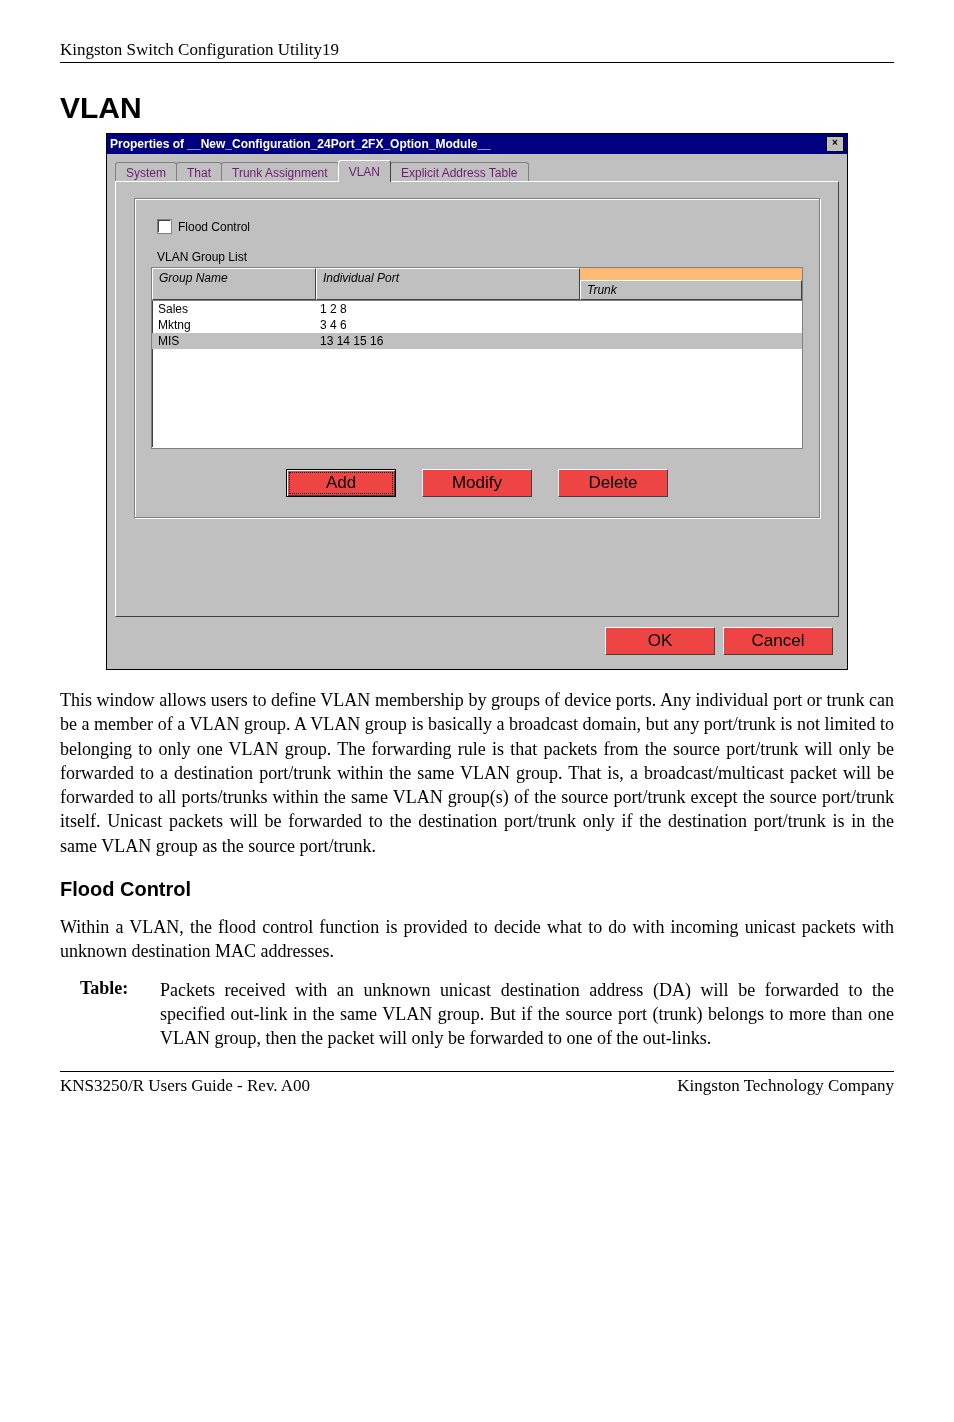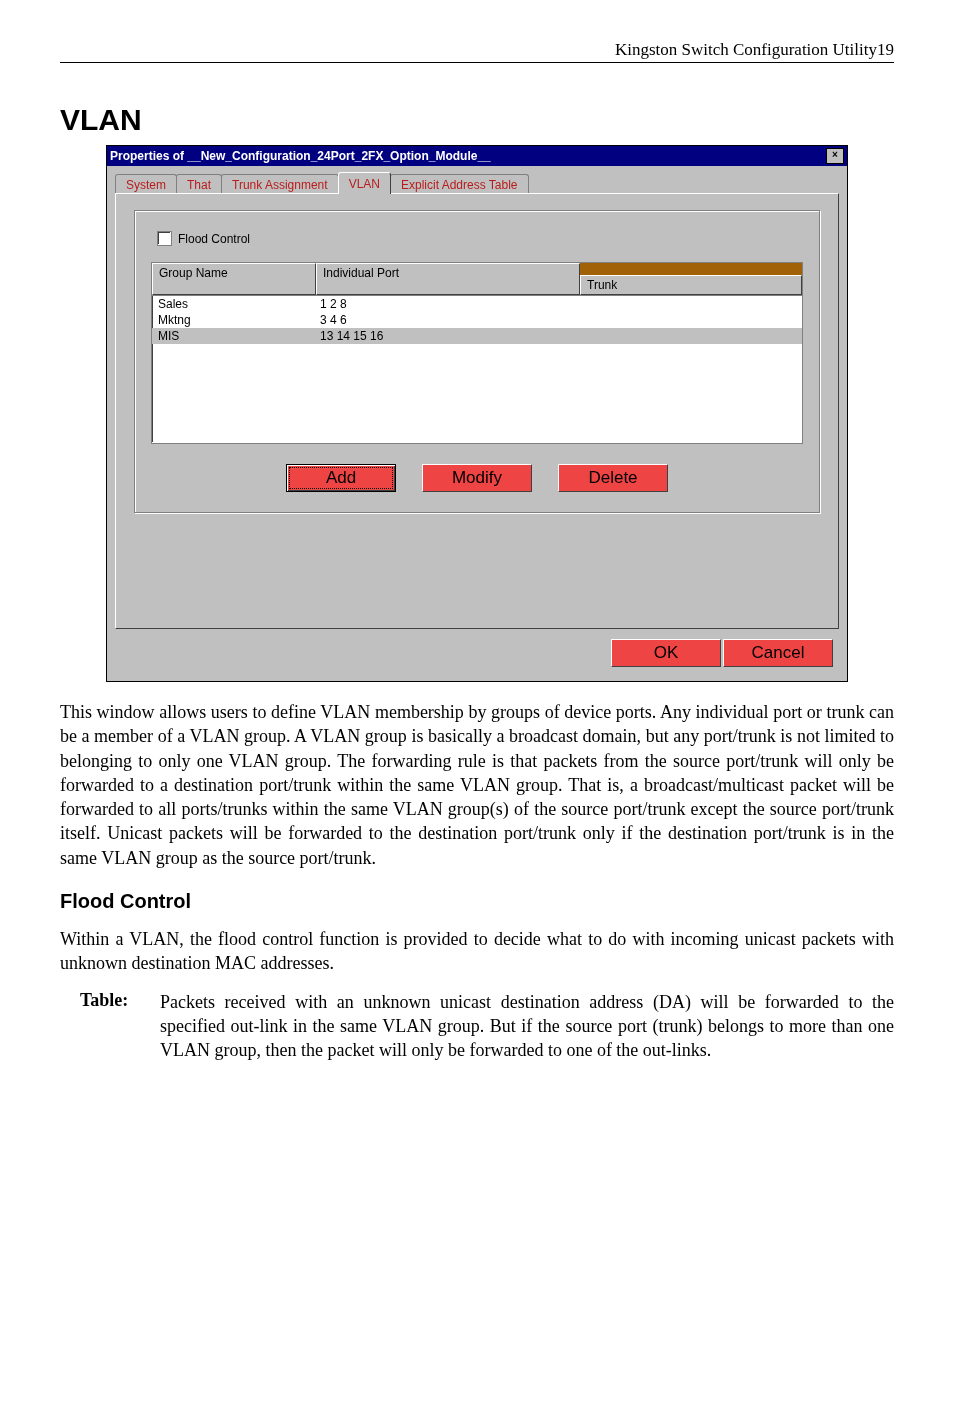--- a/index.html
+++ b/index.html
@@ -8,24 +8,24 @@
     font-family: "Times New Roman", serif;
     background: #fff;
     color: #000;
     width: 954px;
   }
   .page {
     padding: 40px 60px;
   }
   .header-row {
     display: flex;
-    justify-content: flex-end;
+    justify-content: flex-start;
     align-items: baseline;
     border-bottom: 1px solid #000;
-    margin-bottom: 40px;
+    margin-bottom: 28px;
     padding-bottom: 2px;
     font-size: 17px;
   }
   .header-title { text-decoration: none; }
   .page-number { font-size: 17px; }
   h1.section {
     font-family: Arial, Helvetica, sans-serif;
     font-weight: bold;
     font-size: 30px;
     margin: 0 0 8px 0;
@@ -110,21 +110,21 @@
     border: 1px solid #808080;
     border-bottom: none;
     border-top-left-radius: 3px;
     border-top-right-radius: 3px;
     background: #c0c0c0;
     padding: 3px 10px;
     margin-right: -1px;
     font-size: 12px;
     position: relative;
     top: 1px;
-    color:#b91c1c;
+    color:#701a75;
   }
   .tab.active {
     background: #c0c0c0;
     border-color: #fff #404040 #c0c0c0 #fff;
     z-index: 2;
     top: 0;
     padding-top: 4px;
   }
   .tab-pane {
     border: 1px solid #fff;
@@ -155,22 +155,23 @@
   .list-label { margin: 4px 0 3px 6px; }
   .listview {
     background: #fff;
     border: 1px solid #808080;
     box-shadow: inset -1px -1px 0 #fff, inset 1px 1px 0 #404040;
     height: 180px;
     overflow: hidden;
   }
   .lv-header {
     display: flex;
-    background: #a16207;
+    background: #fdba74;
     border-bottom: 1px solid #808080;
+    font-style: italic;
   }
   .lv-hcell {
     border: 1px solid;
     border-color: #fff #404040 #404040 #fff;
     padding: 2px 6px;
     font-size: 12px;
     background: #c0c0c0;
   }
   .col-name { width: 150px; }
   .col-port { width: 250px; }
@@ -200,21 +201,21 @@
   }
   .winbtn.focus {
     outline: 1px dotted #000;
     outline-offset: -4px;
     border: 1px solid #000;
     box-shadow: inset 1px 1px 0 #fff, inset -1px -1px 0 #404040;
   }
   .dlg-footer {
     display: flex;
     justify-content: flex-end;
-    gap: 2px;
+    gap: 8px;
     padding: 10px 6px 4px 6px;
   }
 </style>
 </head>
 <body>
 
 <div class="page">
 
   <div class="header-row">
     <span class="header-title">Kingston Switch Configuration Utility</span>
@@ -237,20 +238,21 @@
         <div class="tab">Explicit Address Table</div>
       </div>
       <div class="tab-pane">
         <div class="groupbox">
 
           <div class="checkbox-row">
             <div class="chk"></div>
             <span>Flood Control</span>
           </div>
 
+          <div class="list-label">VLAN Group List</div>
 
           <div class="listview">
             <div class="lv-header">
               <div class="lv-hcell col-name">Group Name</div>
               <div class="lv-hcell col-port">Individual Port</div>
               <div class="lv-hcell col-trunk">Trunk</div>
             </div>
             <div class="lv-row">
               <div class="lv-cell col-name">Sales</div>
               <div class="lv-cell col-port">1 2 8</div>
@@ -288,14 +290,18 @@
 
   <h2 class="sub">Flood Control</h2>
 
   <p class="body">Within a VLAN, the flood control function is provided to decide what to do with incoming unicast packets with unknown destination MAC addresses.</p>
 
   <div class="def-list">
     <div class="def-term">Table:</div>
     <div class="def-text">Packets received with an unknown unicast destination address (DA) will be forwarded to the specified out-link in the same VLAN group. But if the source port (trunk) belongs to more than one VLAN group, then the packet will only be forwarded to one of the out-links.</div>
   </div>
 
+  <div class="footer-row">
+    <span>KNS3250/R Users Guide - Rev. A00</span>
+    <span>Kingston Technology Company</span>
+  </div>
 
 </div>
 
 </body></html>

